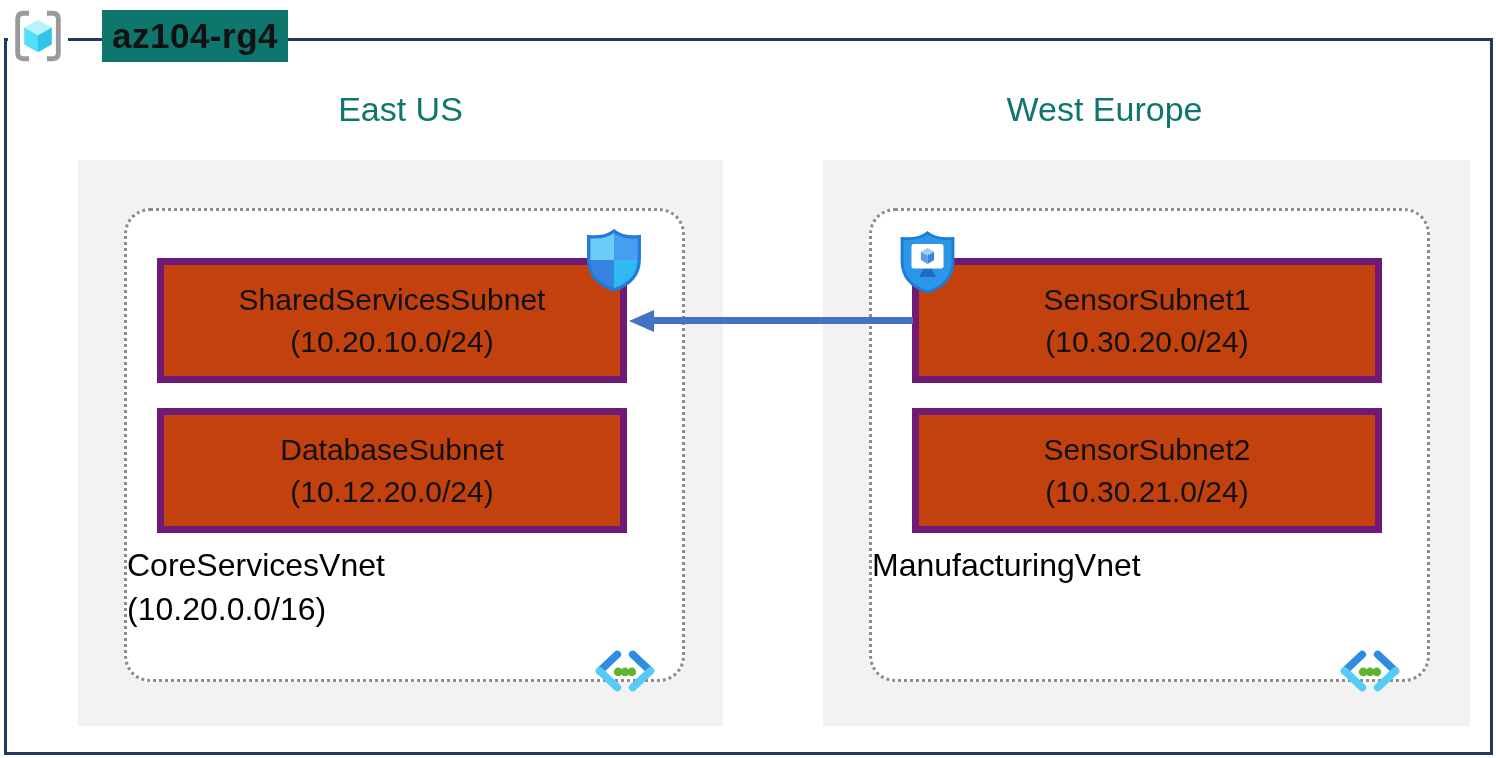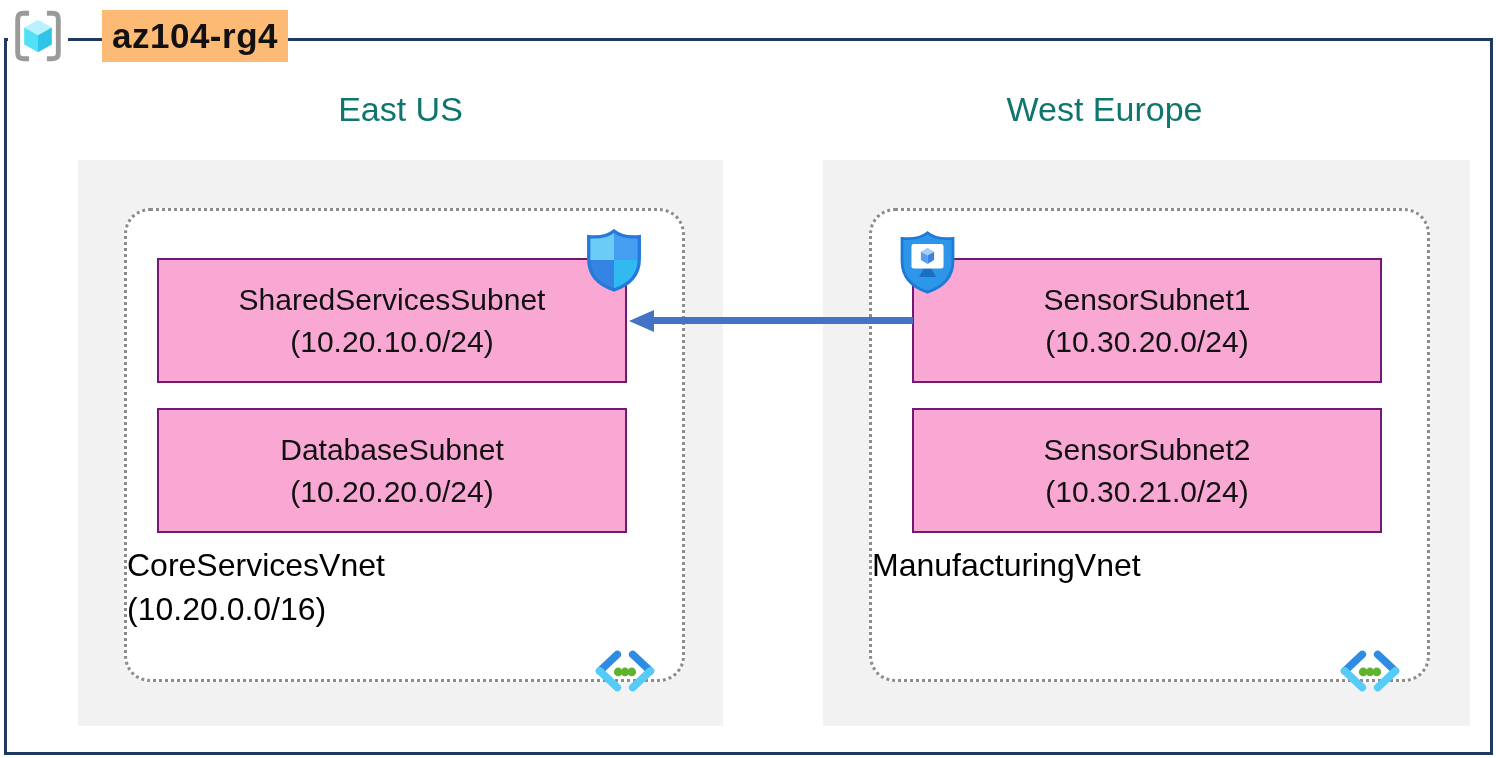--- a/index.html
+++ b/index.html
@@ -25,21 +25,21 @@
     align-items: center;
     gap: 34px;
     z-index: 4;
   }
   .legend-icon {
     display: inline-flex;
     background: #ffffff;
     padding: 2px 4px;
   }
   .legend-title {
-    background: #fdba74;
+    background: #0f766e;
     font-size: 35px;
     font-weight: bold;
     padding: 6px 10px;
     letter-spacing: 0.5px;
   }
   .region-label {
     position: absolute;
     top: 90px;
     text-align: center;
     font-size: 34px;
@@ -56,22 +56,22 @@
     left: 46px; top: 48px;
     width: 555px; height: 468px;
     background: #ffffff;
     border: 3px dotted #8C8C8C;
     border-radius: 26px;
   }
   .subnet {
     position: absolute;
     width: 470px; height: 125px;
     box-sizing: border-box;
-    background: #f9a8d4;
-    border: 2px solid #701a75;
+    background: #c2410c;
+    border: 7px solid #701a75;
     display: flex;
     flex-direction: column;
     align-items: center;
     justify-content: center;
     font-size: 30px;
     line-height: 1.4;
     text-align: center;
   }
   .subnet-left  { left: 30px; }
   .subnet-right { left: 40px; }
@@ -140,21 +140,21 @@
   <div class="region-label" style="left:781px; width:647px;">West Europe</div>
 
   <div class="region" style="left:78px; width:645px;">
     <div class="vnet">
       <div class="subnet subnet-left subnet-top">
         <div>SharedServicesSubnet</div>
         <div>(10.20.10.0/24)</div>
       </div>
       <div class="subnet subnet-left subnet-bottom">
         <div>DatabaseSubnet</div>
-        <div>(10.20.20.0/24)</div>
+        <div>(10.12.20.0/24)</div>
       </div>
       <div class="vnet-label">
         <div>CoreServicesVnet</div>
         <div>(10.20.0.0/16)</div>
       </div>
       <span class="vnet-icon">
         <svg width="66" height="48" viewBox="0 0 68 48">
           <path d="M26 7 L8 24" stroke="#2E8DE1" stroke-width="8" stroke-linecap="round" fill="none"></path>
           <path d="M8 24 L26 41" stroke="#55CBF8" stroke-width="8" stroke-linecap="round" fill="none"></path>
           <path d="M42 7 L60 24" stroke="#2E8DE1" stroke-width="8" stroke-linecap="round" fill="none"></path>

